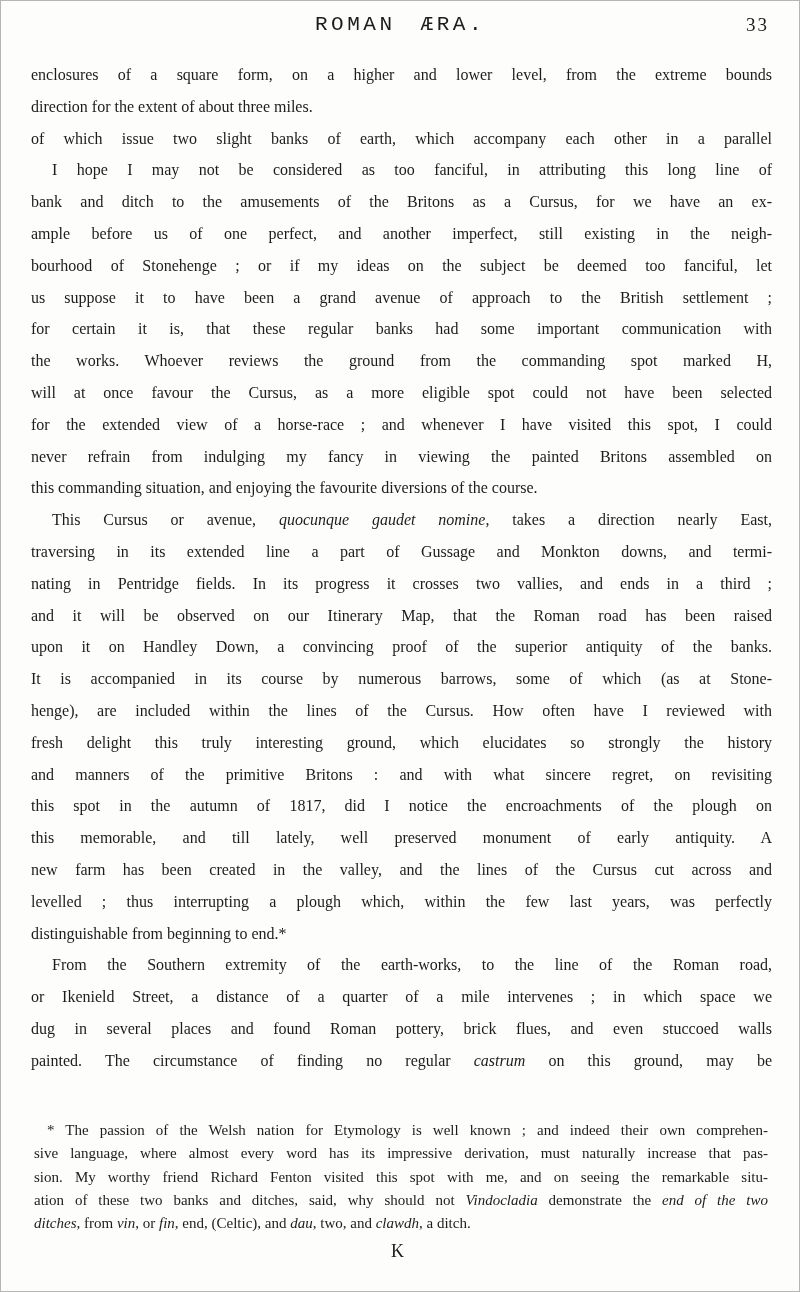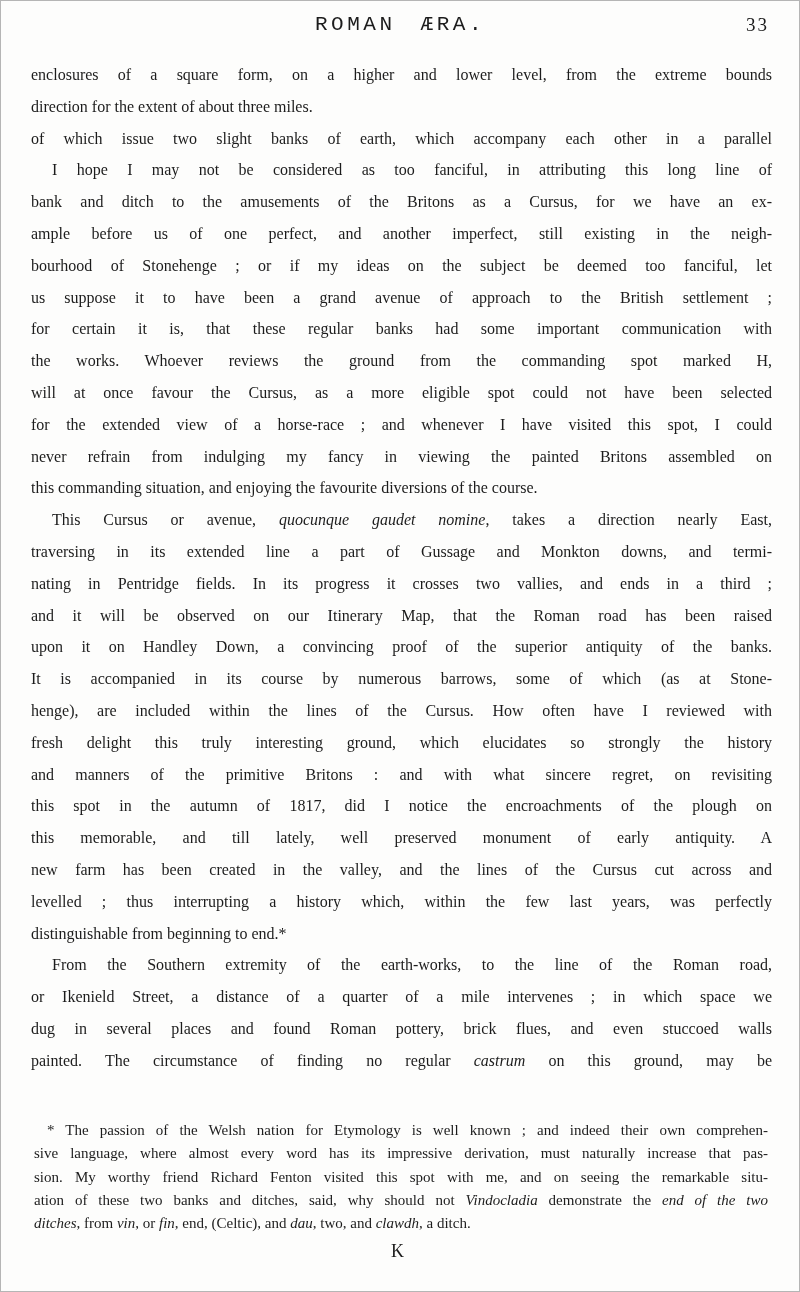--- a/index.html
+++ b/index.html
@@ -92,21 +92,21 @@
         <div class="line">nating in Pentridge fields. In its progress it crosses two vallies, and ends in a third ;</div>
         <div class="line">and it will be observed on our Itinerary Map, that the Roman road has been raised</div>
         <div class="line">upon it on Handley Down, a convincing proof of the superior antiquity of the banks.</div>
         <div class="line">It is accompanied in its course by numerous barrows, some of which (as at Stone-</div>
         <div class="line">henge), are included within the lines of the Cursus. How often have I reviewed with</div>
         <div class="line">fresh delight this truly interesting ground, which elucidates so strongly the history</div>
         <div class="line">and manners of the primitive Britons : and with what sincere regret, on revisiting</div>
         <div class="line">this spot in the autumn of 1817, did I notice the encroachments of the plough on</div>
         <div class="line">this memorable, and till lately, well preserved monument of early antiquity. A</div>
         <div class="line">new farm has been created in the valley, and the lines of the Cursus cut across and</div>
-        <div class="line">levelled ; thus interrupting a history which, within the few last years, was perfectly</div>
+        <div class="line">levelled ; thus interrupting a plough which, within the few last years, was perfectly</div>
         <div class="line end">distinguishable from beginning to end.*</div>
       </div>
       <div class="para">
         <div class="line first">From the Southern extremity of the earth-works, to the line of the Roman road,</div>
         <div class="line">or Ikenield Street, a distance of a quarter of a mile intervenes ; in which space we</div>
         <div class="line">dug in several places and found Roman pottery, brick flues, and even stuccoed walls</div>
         <div class="line">painted. The circumstance of finding no regular <i>castrum</i> on this ground, may be</div>
       </div>
     </div>
   <div class="footnote">

